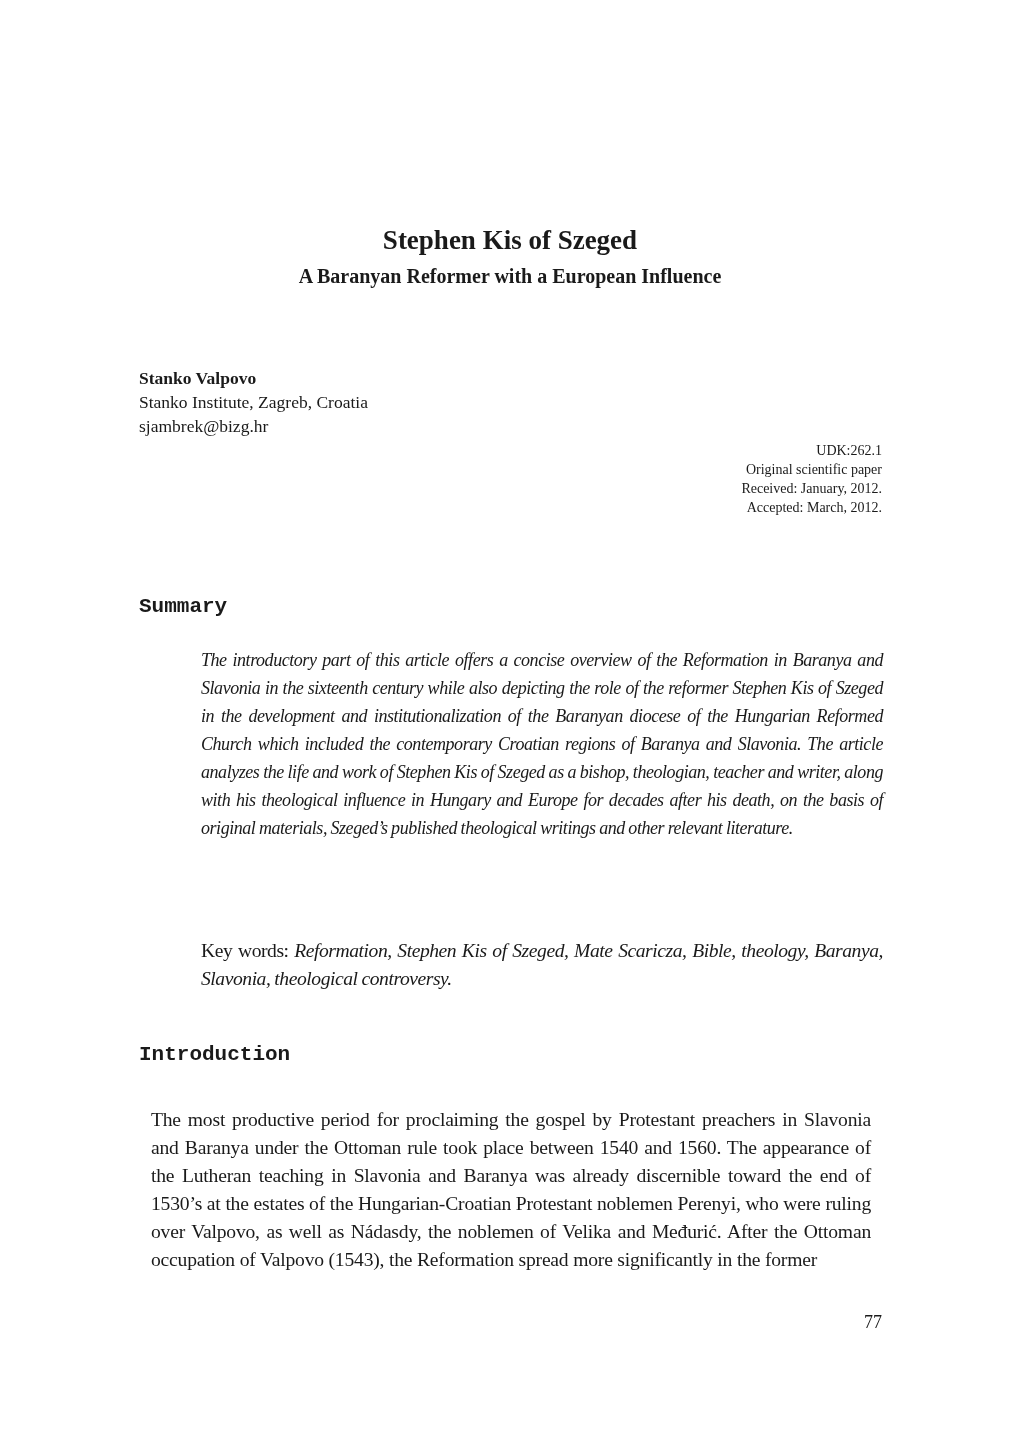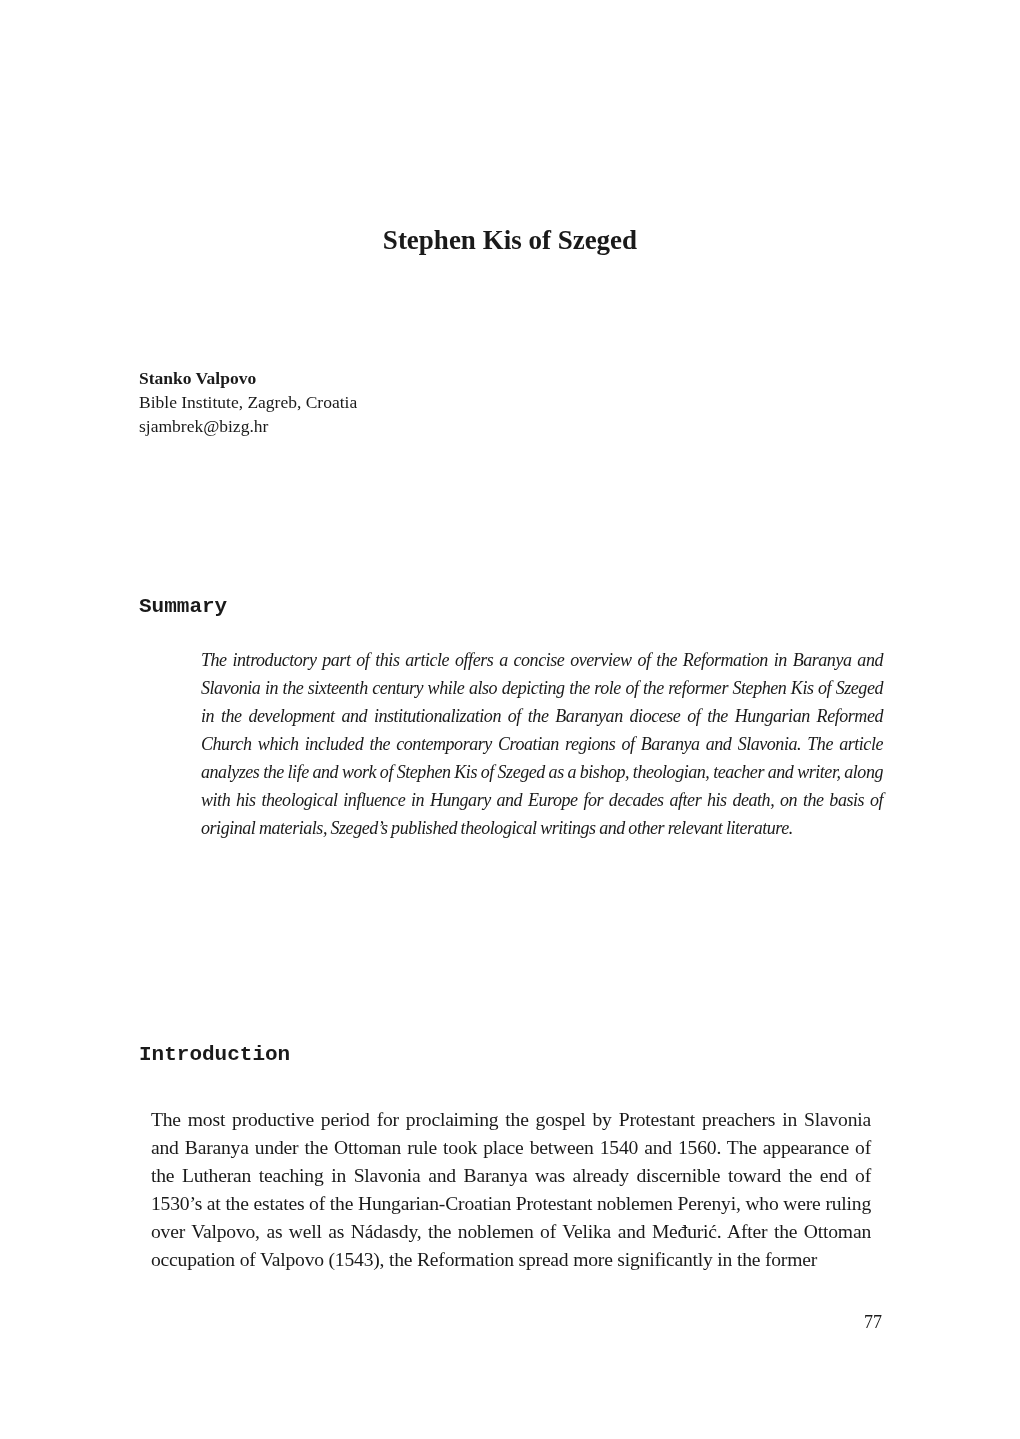--- a/index.html
+++ b/index.html
@@ -107,34 +107,45 @@
       font-size: 18px;
       line-height: 22px;
     }
   </style>
 </head>
 <body>
 
 <div class="page">
 
   <h1 class="title" style="margin:0;">Stephen Kis of Szeged</h1>
+  <h2 class="subtitle" style="margin:0;">A Baranyan Reformer with a European Influence</h2>
 
   <div class="author-block">
     <div class="author-name">Stanko Valpovo</div>
-    <div>Bible Institute, Zagreb, Croatia</div>
+    <div>Stanko Institute, Zagreb, Croatia</div>
     <div>sjambrek@bizg.hr</div>
   </div>
 
+  <div class="meta-block">
+    <div>UDK:262.1</div>
+    <div>Original scientific paper</div>
+    <div>Received: January, 2012.</div>
+    <div>Accepted: March, 2012.</div>
+  </div>
 
   <h3 class="section-heading summary-heading" style="margin:0;">Summary</h3>
 
   <div class="abstract">
     <p>The introductory part of this article offers a concise overview of the Reformation in Baranya and Slavonia in the sixteenth century while also depicting the role of the reformer Stephen Kis of Szeged in the development and institutionalization of the Baranyan diocese of the Hungarian Reformed Church which included the contemporary Croatian regions of Baranya and Slavonia. The article analyzes the life and work of Stephen Kis of Szeged as a bishop, theologian, teacher and writer, along with his theological influence in Hungary and Europe for decades after his death, on the basis of original materials, Szeged’s published theological writings and other relevant literature.</p>
   </div>
 
+  <div class="keywords">
+    <span>Key words:</span>
+    <span class="kw-list">Reformation, Stephen Kis of Szeged, Mate Scaricza, Bible, theology, Baranya, Slavonia, theological controversy.</span>
+  </div>
 
   <h3 class="section-heading intro-heading" style="margin:0;">Introduction</h3>
 
   <div class="body-text">
     <p>The most productive period for proclaiming the gospel by Protestant preachers in Slavonia and Baranya under the Ottoman rule took place between 1540 and 1560. The appearance of the Lutheran teaching in Slavonia and Baranya was already discernible toward the end of 1530’s at the estates of the Hungarian-Croatian Protestant noblemen Perenyi, who were ruling over Valpovo, as well as Nádasdy, the noblemen of Velika and Međurić. After the Ottoman occupation of Valpovo (1543), the Reformation spread more significantly in the former</p>
   </div>
 
   <div class="page-number">77</div>
 
 </div>

